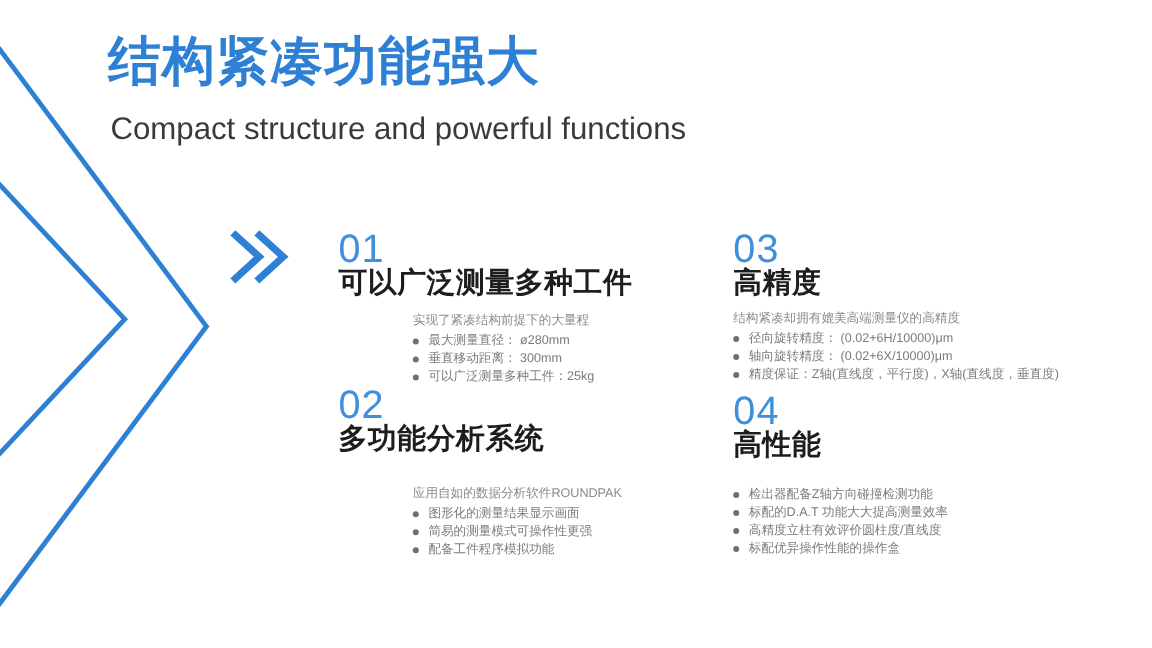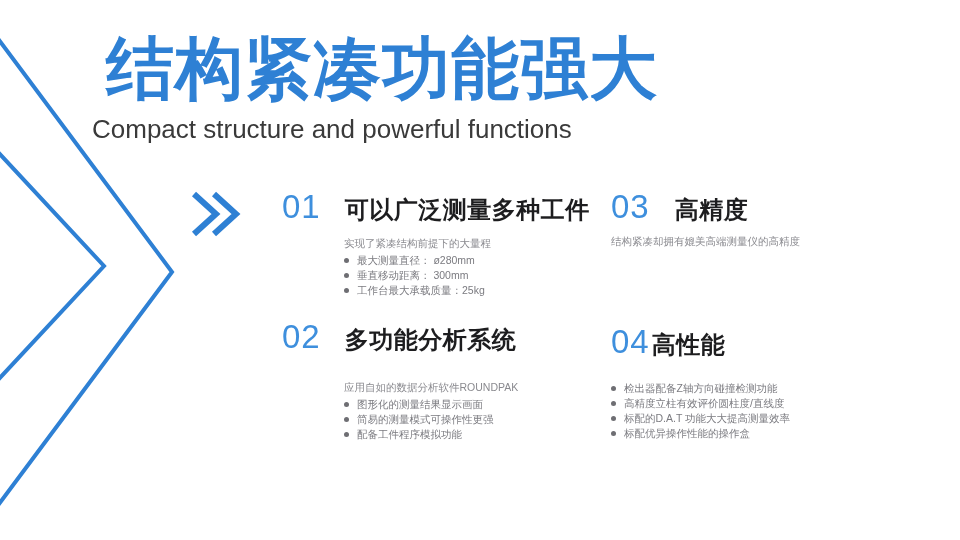--- a/index.html
+++ b/index.html
@@ -35,27 +35,27 @@
 
   
   .header {
     position: absolute;
     left: 90px;
     top: 22px;
     width: 620px;
   }
   .title-cn {
     font-family: "Liberation Sans", "DejaVu Sans", sans-serif;
-    font-size: 68px;
+    font-size: 44px;
     line-height: 60px;
     font-weight: bold;
     color: #2E80D4;
     letter-spacing: 1px;
     white-space: nowrap;
-    margin: 16px;
+    margin: 0;
   }
   .title-en {
     font-family: "Liberation Sans", "DejaVu Sans", sans-serif;
     font-size: 26px;
     line-height: 30px;
     font-weight: normal;
     color: #3a3a3a;
     margin: 10px 0 0 2px;
     white-space: nowrap;
   }
@@ -70,20 +70,21 @@
   }
 
   
   .feature {
     position: absolute;
   }
   .feature-head {
     display: flex;
     align-items: baseline;
     white-space: nowrap;
+    flex-direction: column;
   }
   .feature-num {
     font-family: "Liberation Sans", "DejaVu Sans", sans-serif;
     font-size: 33px;
     line-height: 34px;
     font-weight: normal;
     color: #3E8FDD;
     letter-spacing: 1px;
   }
   .feature-title {
@@ -167,21 +168,21 @@
   <div class="feature" id="feature-01">
     <div class="feature-head">
       <span class="feature-num">01</span>
       <span class="feature-title">可以广泛测量多种工件</span>
     </div>
     <div class="feature-body">
       <p class="feature-lead">实现了紧凑结构前提下的大量程</p>
       <ul class="bullets">
         <li><span class="dot"></span><span>最大测量直径：  ø280mm</span></li>
         <li><span class="dot"></span><span>垂直移动距离：  300mm</span></li>
-        <li><span class="dot"></span><span>工作台最大承载质量：25kg</span></li>
+        <li><span class="dot"></span><span>可以广泛测量多种工件：25kg</span></li>
       </ul>
     </div>
   </div>
 
   <div class="feature" id="feature-02">
     <div class="feature-head">
       <span class="feature-num">02</span>
       <span class="feature-title">多功能分析系统</span>
     </div>
     <div class="feature-body">
@@ -194,31 +195,36 @@
     </div>
   </div>
 
   <div class="feature" id="feature-03">
     <div class="feature-head">
       <span class="feature-num">03</span>
       <span class="feature-title">高精度</span>
     </div>
     <div class="feature-body">
       <p class="feature-lead">结构紧凑却拥有媲美高端测量仪的高精度</p>
+      <ul class="bullets">
+        <li><span class="dot"></span><span>径向旋转精度：  (0.02+6H/10000)μm</span></li>
+        <li><span class="dot"></span><span>轴向旋转精度：  (0.02+6X/10000)μm</span></li>
+        <li><span class="dot"></span><span>精度保证：Z轴(直线度，平行度)，X轴(直线度，垂直度)</span></li>
+      </ul>
     </div>
   </div>
 
   <div class="feature" id="feature-04">
     <div class="feature-head">
       <span class="feature-num">04</span>
       <span class="feature-title">高性能</span>
     </div>
     <div class="feature-body">
       <ul class="bullets">
         <li><span class="dot"></span><span>检出器配备Z轴方向碰撞检测功能</span></li>
+        <li><span class="dot"></span><span>标配的D.A.T 功能大大提高测量效率</span></li>
         <li><span class="dot"></span><span>高精度立柱有效评价圆柱度/直线度</span></li>
-        <li><span class="dot"></span><span>标配的D.A.T 功能大大提高测量效率</span></li>
         <li><span class="dot"></span><span>标配优异操作性能的操作盒</span></li>
       </ul>
     </div>
   </div>
 
 </div>
 
 </body></html>

